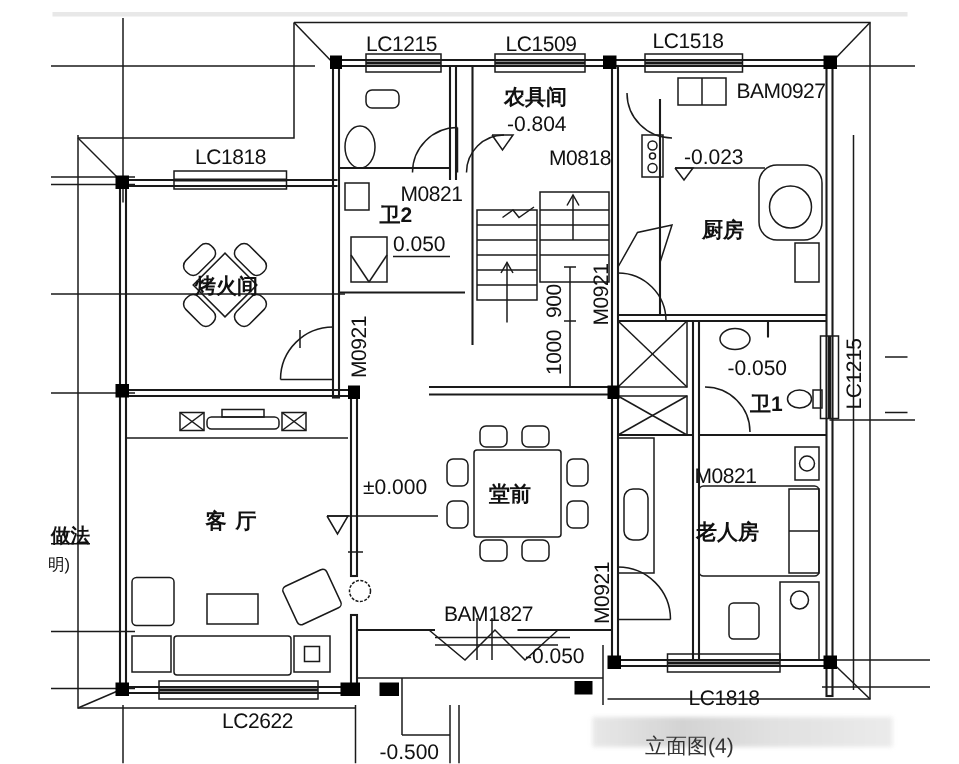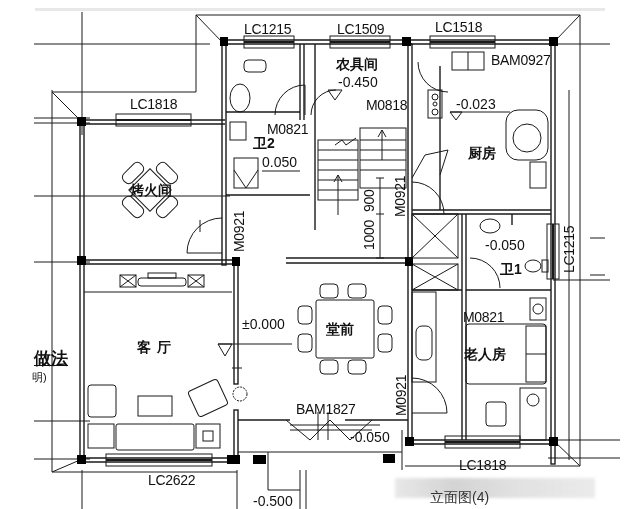--- a/index.html
+++ b/index.html
@@ -275,28 +275,28 @@
 
 <div class="lbl room" style="left:336px;top:57px">农具间</div>
 <div class="lbl room" style="left:253px;top:136px">卫2</div>
 <div class="lbl room" style="left:468px;top:146px">厨房</div>
 <div class="lbl room" style="left:130px;top:183px">烤火间</div>
 <div class="lbl room" style="left:326px;top:322px">堂前</div>
 <div class="lbl room" style="left:137px;top:340px; letter-spacing:6px">客厅</div>
 <div class="lbl room" style="left:500px;top:262px">卫1</div>
 <div class="lbl room" style="left:464px;top:347px">老人房</div>
 
-<div class="lbl elev" style="left:338px;top:75px">-0.450</div>
+<div class="lbl elev" style="left:338px;top:75px">-0.804</div>
 <div class="lbl elev" style="left:456px;top:97px">-0.023</div>
 <div class="lbl elev" style="left:262px;top:155px">0.050</div>
 <div class="lbl elev" style="left:485px;top:238px">-0.050</div>
 <div class="lbl elev" style="left:242px;top:317px">±0.000</div>
 <div class="lbl elev" style="left:350px;top:430px">-0.050</div>
 <div class="lbl elev" style="left:253px;top:494px">-0.500</div>
 
 <div class="lbl code vert" style="left:362px;top:212px">900</div>
 <div class="lbl code vert" style="left:362px;top:250px">1000</div>
 
-<div class="lbl" style="left:34px;top:350px;font-size:17px;font-weight:bold;text-decoration:underline">做法</div>
+<div class="lbl" style="left:34px;top:350px;font-size:13px;font-weight:bold;text-decoration:underline">做法</div>
 <div class="lbl" style="left:32px;top:372px;font-size:11px">明)</div>
 
 <div class="blur"></div>
 <div class="lbl" style="left:430px;top:490px;font-size:14px;color:#333">立面图(4)</div>
 
 </body></html>

